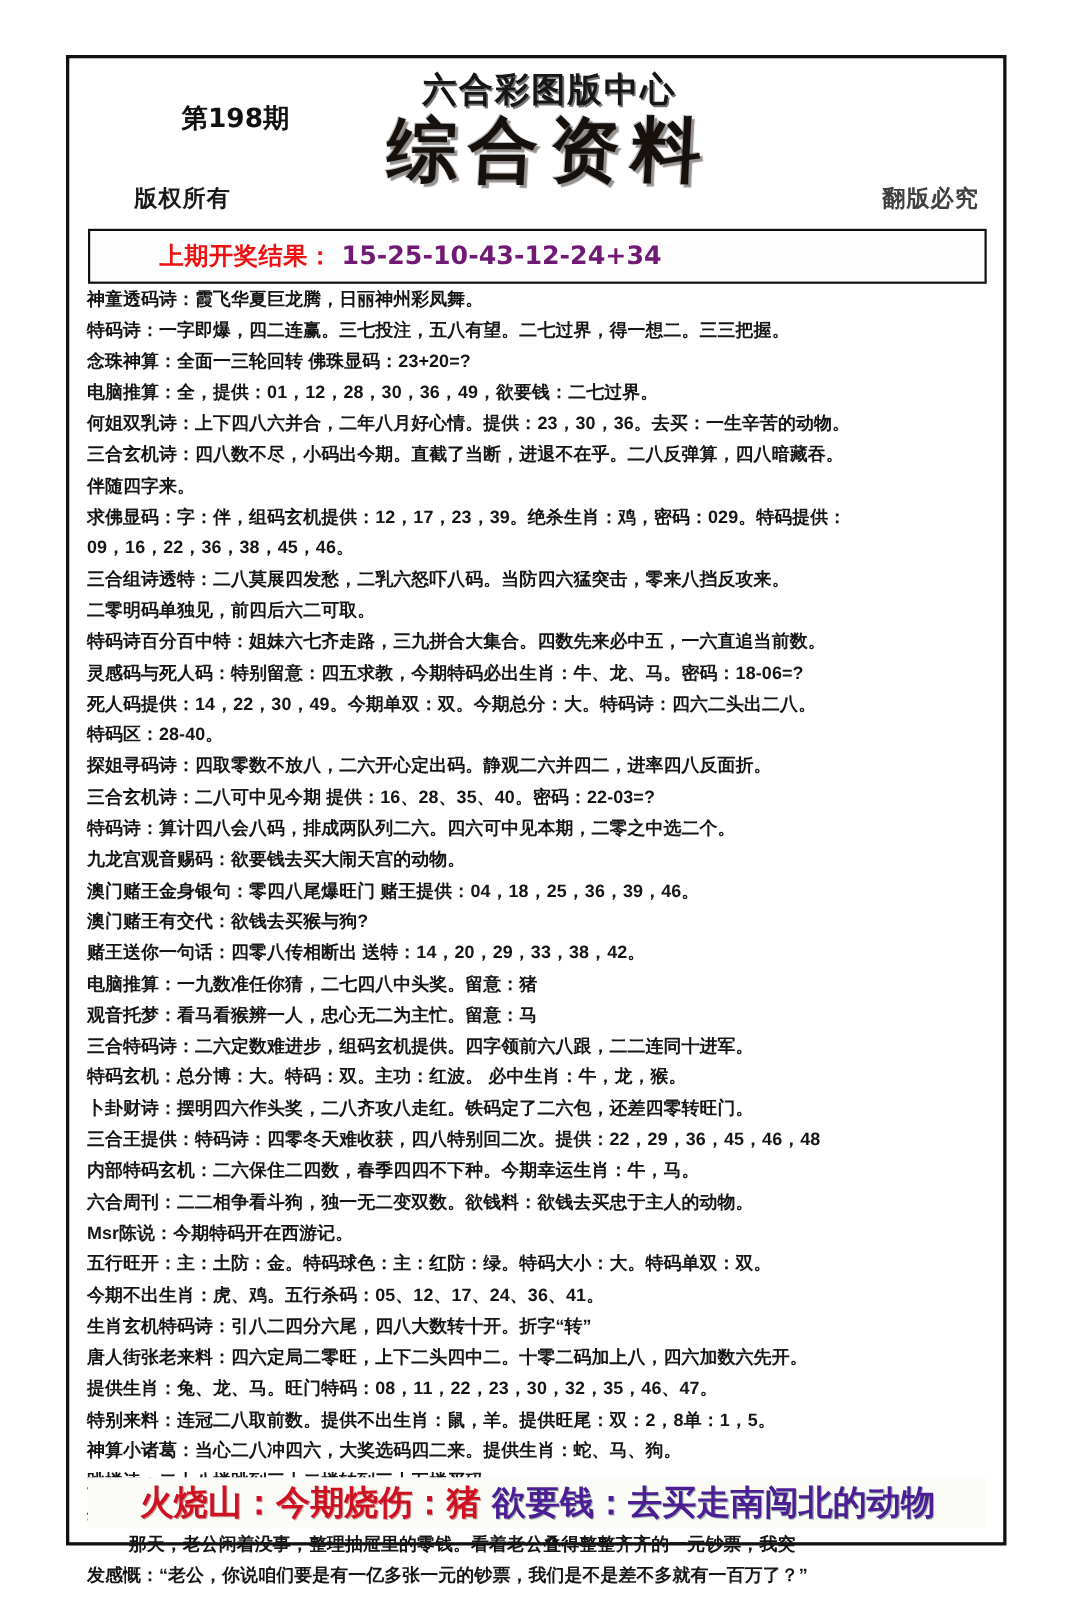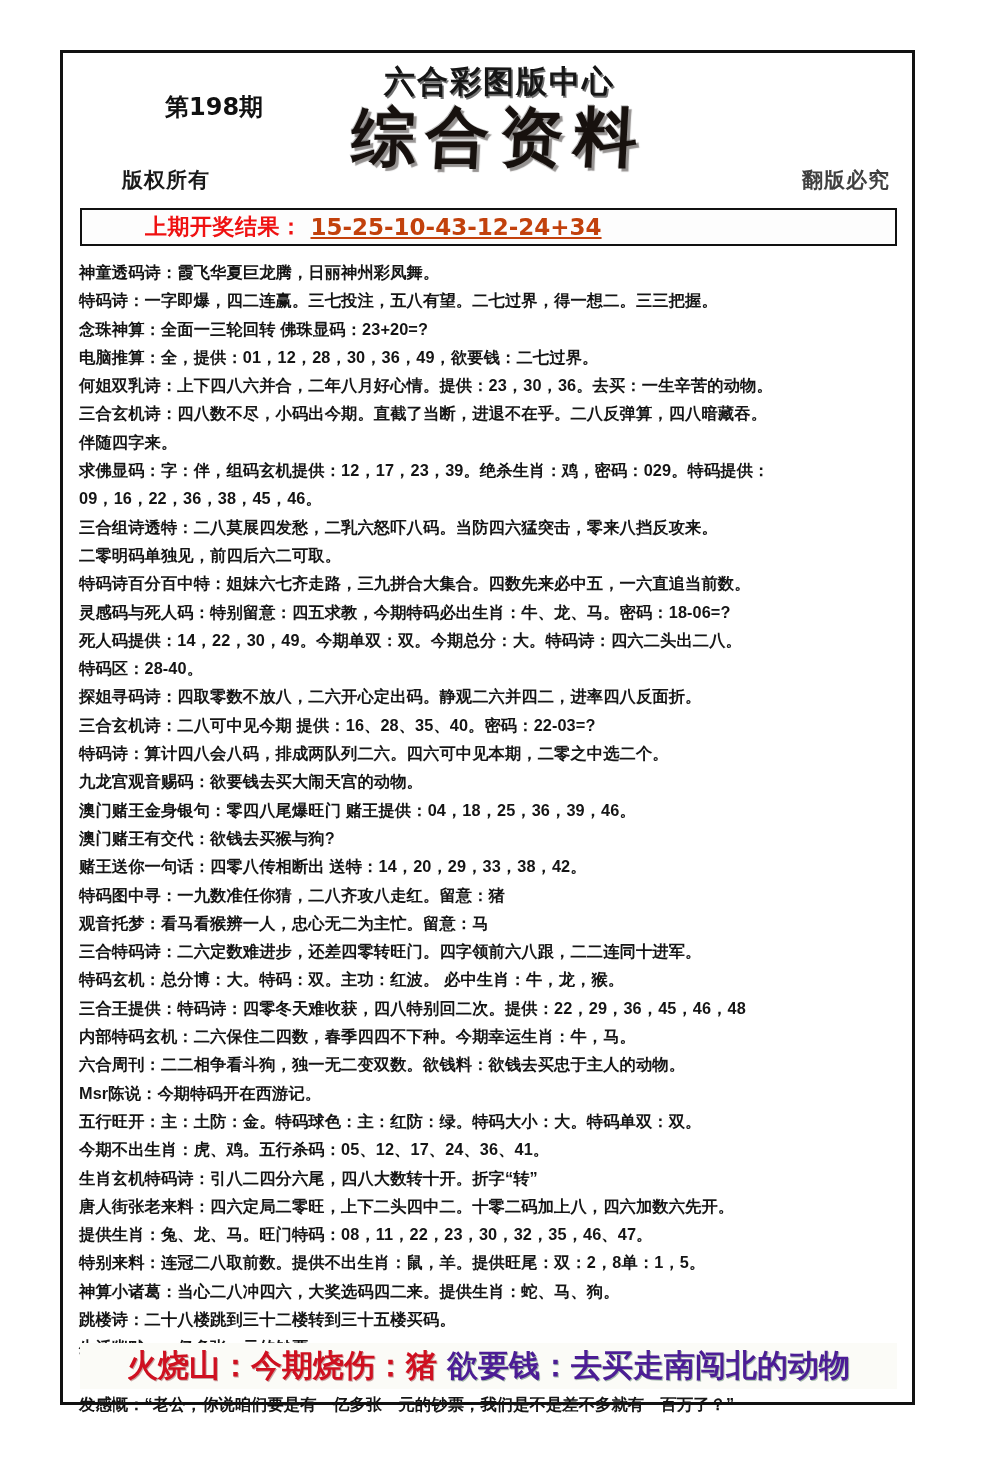--- a/index.html
+++ b/index.html
@@ -107,21 +107,21 @@
     font-family: "DejaVu Serif", "Liberation Serif", serif;
     white-space: nowrap;
   }
 
   
   #result-bar {
     position: absolute;
     left: 17px;
     top: 155px;
     width: 817px;
-    height: 38px;
+    height: 50px;
     border: 2px solid #111111;
     box-sizing: border-box;
     background: #fdfdfd;
     display: flex;
     align-items: center;
   }
   #result-bar .rtext {
     margin-left: 63px;
     font-size: 22px;
     font-weight: bold;
@@ -202,21 +202,21 @@
     <div id="masthead">
       <div class="issue-no">第198期</div>
       <div class="top-title">六合彩图版中心</div>
       <div class="big-title">综合资料</div>
       <div class="copyright-left">版权所有</div>
       <div class="copyright-right">翻版必究</div>
     </div>
 
     <div id="result-bar">
       <span class="rtext" style="color: rgb(239, 17, 17);">上期开奖结果：</span>
-      <span class="rnums" style="color: #c2410c; text-decoration: underline;">15-25-10-43-12-24+34</span>
+      <span class="rnums" style="color: #701a75;">15-25-10-43-12-24+34</span>
     </div>
 
     <div id="body-text">
         <div class="tline">神童透码诗：霞飞华夏巨龙腾，日丽神州彩凤舞。</div>
         <div class="tline">特码诗：一字即爆，四二连赢。三七投注，五八有望。二七过界，得一想二。三三把握。</div>
         <div class="tline">念珠神算：全面一三轮回转 佛珠显码：23+20=?</div>
         <div class="tline">电脑推算：全，提供：01，12，28，30，36，49，欲要钱：二七过界。</div>
         <div class="tline">何姐双乳诗：上下四八六并合，二年八月好心情。提供：23，30，36。去买：一生辛苦的动物。</div>
         <div class="tline">三合玄机诗：四八数不尽，小码出今期。直截了当断，进退不在乎。二八反弹算，四八暗藏吞。</div>
         <div class="tline">伴随四字来。</div>
@@ -228,24 +228,25 @@
         <div class="tline">灵感码与死人码：特别留意：四五求教，今期特码必出生肖：牛、龙、马。密码：18-06=?</div>
         <div class="tline">死人码提供：14，22，30，49。今期单双：双。今期总分：大。特码诗：四六二头出二八。</div>
         <div class="tline">特码区：28-40。</div>
         <div class="tline">探姐寻码诗：四取零数不放八，二六开心定出码。静观二六并四二，进率四八反面折。</div>
         <div class="tline">三合玄机诗：二八可中见今期 提供：16、28、35、40。密码：22-03=?</div>
         <div class="tline">特码诗：算计四八会八码，排成两队列二六。四六可中见本期，二零之中选二个。</div>
         <div class="tline">九龙宫观音赐码：欲要钱去买大闹天宫的动物。</div>
         <div class="tline">澳门赌王金身银句：零四八尾爆旺门 赌王提供：04，18，25，36，39，46。</div>
         <div class="tline">澳门赌王有交代：欲钱去买猴与狗?</div>
         <div class="tline">赌王送你一句话：四零八传相断出 送特：14，20，29，33，38，42。</div>
-        <div class="tline">特码图中寻：一九数准任你猜，二八齐攻八走红。留意：猪</div>
+        <div class="tline">电脑推算：一九数准任你猜，二七四八中头奖。留意：猪</div>
         <div class="tline">观音托梦：看马看猴辨一人，忠心无二为主忙。留意：马</div>
-        <div class="tline">三合特码诗：二六定数难进步，还差四零转旺门。四字领前六八跟，二二连同十进军。</div>
+        <div class="tline">三合特码诗：二六定数难进步，组码玄机提供。四字领前六八跟，二二连同十进军。</div>
         <div class="tline">特码玄机：总分博：大。特码：双。主功：红波。 必中生肖：牛，龙，猴。</div>
+        <div class="tline">卜卦财诗：摆明四六作头奖，二八齐攻八走红。铁码定了二六包，还差四零转旺门。</div>
         <div class="tline">三合王提供：特码诗：四零冬天难收获，四八特别回二次。提供：22，29，36，45，46，48</div>
         <div class="tline">内部特码玄机：二六保住二四数，春季四四不下种。今期幸运生肖：牛，马。</div>
         <div class="tline">六合周刊：二二相争看斗狗，独一无二变双数。欲钱料：欲钱去买忠于主人的动物。</div>
         <div class="tline">Msr陈说：今期特码开在西游记。</div>
         <div class="tline">五行旺开：主：土防：金。特码球色：主：红防：绿。特码大小：大。特码单双：双。</div>
         <div class="tline">今期不出生肖：虎、鸡。五行杀码：05、12、17、24、36、41。</div>
         <div class="tline">生肖玄机特码诗：引八二四分六尾，四八大数转十开。折字“转”</div>
         <div class="tline">唐人街张老来料：四六定局二零旺，上下二头四中二。十零二码加上八，四六加数六先开。</div>
         <div class="tline">提供生肖：兔、龙、马。旺门特码：08，11，22，23，30，32，35，46、47。</div>
         <div class="tline">特别来料：连冠二八取前数。提供不出生肖：鼠，羊。提供旺尾：双：2，8单：1，5。</div>

